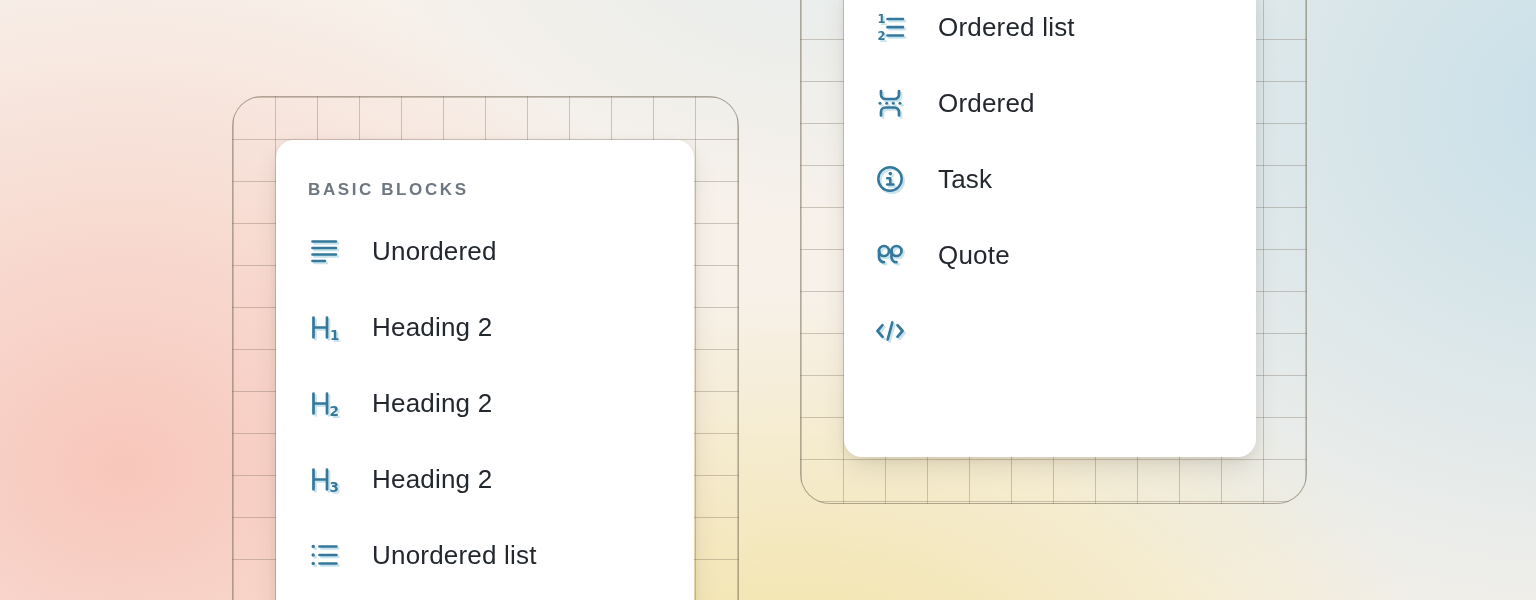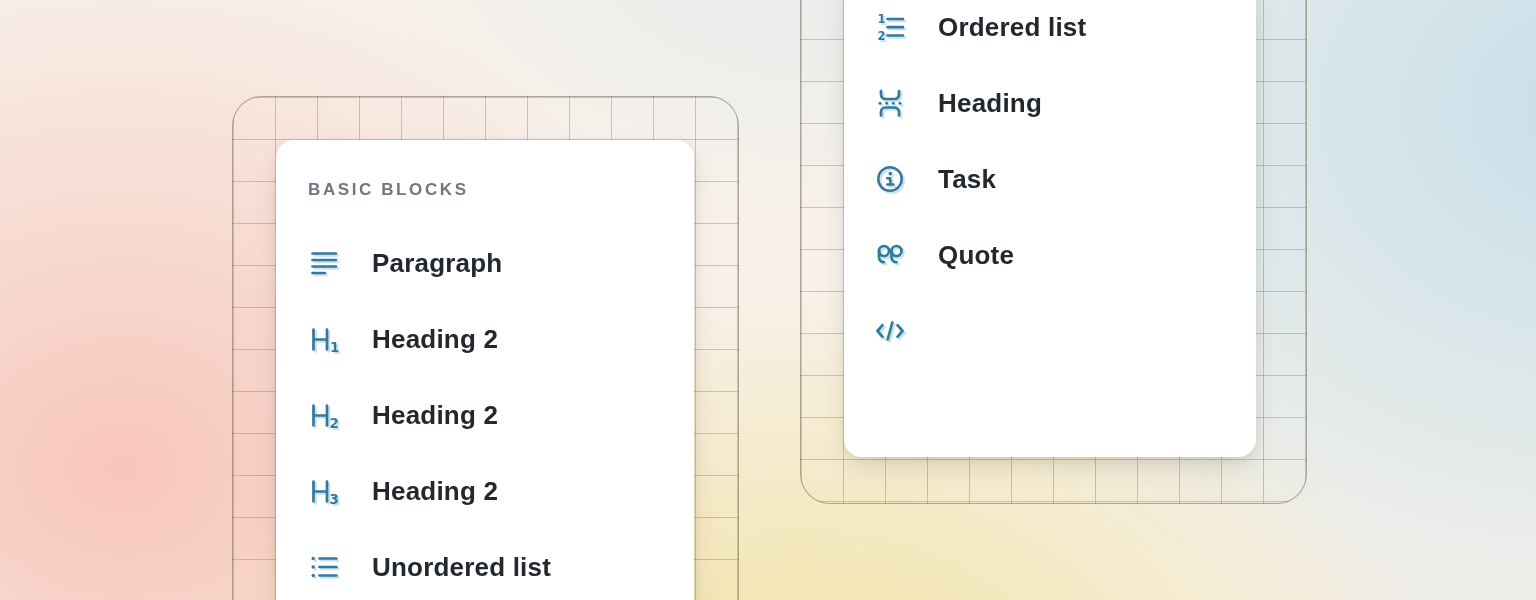--- a/index.html
+++ b/index.html
@@ -28,57 +28,57 @@
   .card{
     position:absolute;background:var(--card-bg,#fff);border-radius:18px;z-index:2;
     box-shadow:0 12px 28px -6px rgba(70,55,40,0.18), 0 2px 8px rgba(70,55,40,0.06);
   }
   .card.left-card{left:276px;top:140px;width:418px;height:520px;}
   .card.right-card{left:844px;top:-20px;width:412px;height:477px;padding-top:9px;box-sizing:border-box;}
   .section-label{
     padding:40px 32px 0 32px;
     font-size:17px;font-weight:700;letter-spacing:2.6px;
     color:var(--section-label-color,#6e7781);
-    line-height:20px;margin-bottom:25px;
+    line-height:20px;margin-bottom:13px;
   }
   .menu-list{display:block;}
   .menu-item{
     height:76px;display:flex;align-items:center;gap:32px;
     padding:0 32px;cursor:pointer;
   }
   .right-card .menu-item{padding:0 30px;}
   .icon{
     width:32px;height:32px;flex:none;display:inline-flex;
     color:var(--icon-color,#35789b);
   }
   .icon svg{
     width:32px;height:32px;overflow:visible;
     filter:drop-shadow(2.2px 2.4px 0 var(--icon-shadow,#c6e4ef));
   }
   .label{
-    font-size:26px;font-weight:700;letter-spacing:0.2px;
+    font-size:26px;font-weight:400;letter-spacing:0.2px;
     color:var(--label-color,#23282e);line-height:1;white-space:nowrap;
   }
 </style>
 </head>
 <body style="--icon-color: #35789b; --icon-shadow: #c6e4ef; --label-color: #23282e; --section-label-color: #6e7781; --card-bg: #ffffff;">
 
 <div class="grid-panel left"></div>
 <div class="grid-panel right"></div>
 
 <div class="card left-card">
   <div class="section-label">BASIC BLOCKS</div>
   <div class="menu-list" id="left-menu-list">
       <div class="menu-item">
     <span class="icon">
           <svg viewBox="0 0 32 32" fill="none" stroke="currentColor" stroke-width="2.7" stroke-linecap="round">
       <path d="M4.5 6.5h23.5M4.5 13h23.5M4.5 19.5h23.5M4.5 26h12.5"></path>
     </svg>
         </span>
-    <span class="label">Paragraph</span>
+    <span class="label">Unordered</span>
   </div>
       <div class="menu-item">
     <span class="icon">
           <svg viewBox="0 0 32 32" fill="none" stroke="currentColor" stroke-width="2.7" stroke-linecap="round">
       <path d="M5.5 6.5v20M19 6.5v20M5.5 16.5H19"></path>
       <text x="22" y="29" font-size="13.5" font-weight="bold" fill="currentColor" stroke="none" font-family="DejaVu Sans, sans-serif">1</text>
     </svg>
         </span>
     <span class="label">Heading 2</span>
   </div>
@@ -130,21 +130,21 @@
     <span class="icon">
           <svg viewBox="0 0 32 32" fill="none" stroke="currentColor" stroke-width="2.7" stroke-linecap="round">
       <path d="M7 4v3.5a4.5 4.5 0 0 0 4.5 4.5h9A4.5 4.5 0 0 0 25 7.5V4"></path>
       <path d="M7 28.5V25a4.5 4.5 0 0 1 4.5-4.5h9A4.5 4.5 0 0 1 25 25v3.5"></path>
       <circle cx="6" cy="16.3" r="1.5" fill="currentColor" stroke="none"></circle>
       <circle cx="12.7" cy="16.3" r="1.5" fill="currentColor" stroke="none"></circle>
       <circle cx="19.3" cy="16.3" r="1.5" fill="currentColor" stroke="none"></circle>
       <circle cx="26" cy="16.3" r="1.5" fill="currentColor" stroke="none"></circle>
     </svg>
         </span>
-    <span class="label">Heading</span>
+    <span class="label">Ordered</span>
   </div>
       <div class="menu-item">
     <span class="icon">
           <svg viewBox="0 0 32 32" fill="none" stroke="currentColor" stroke-width="2.5" stroke-linecap="round">
       <circle cx="16" cy="16" r="11.7"></circle>
       <circle cx="16.3" cy="10.6" r="1.8" fill="currentColor" stroke="none"></circle>
       <path d="M16.3 15.2v6.3M13.2 15.2h3.1M13.2 21.5h6.3"></path>
     </svg>
         </span>
     <span class="label">Task</span>

